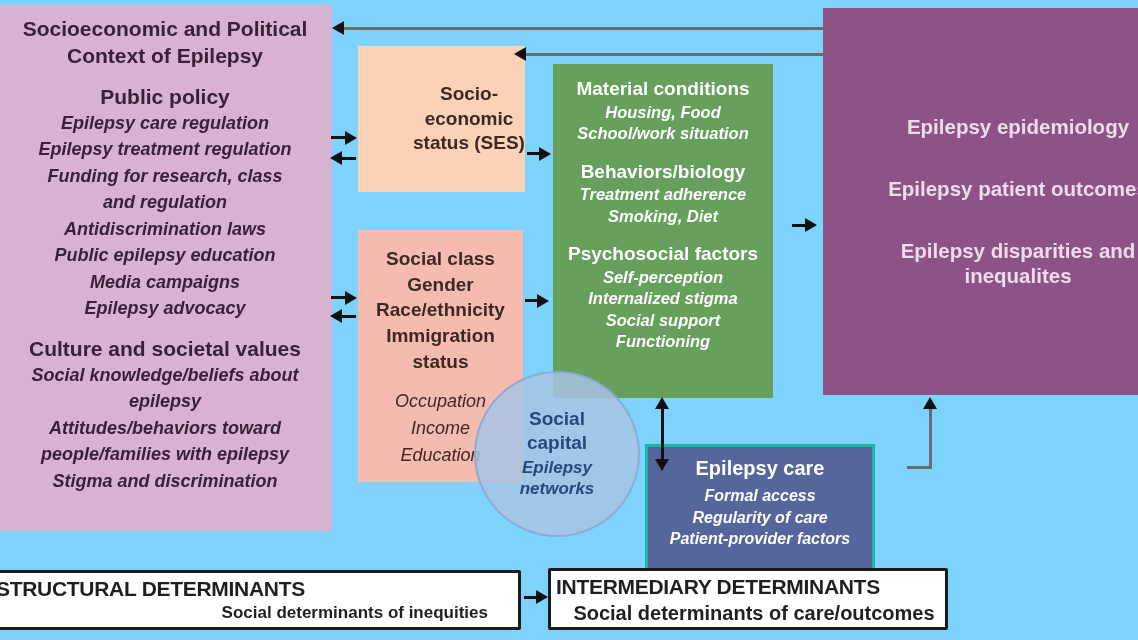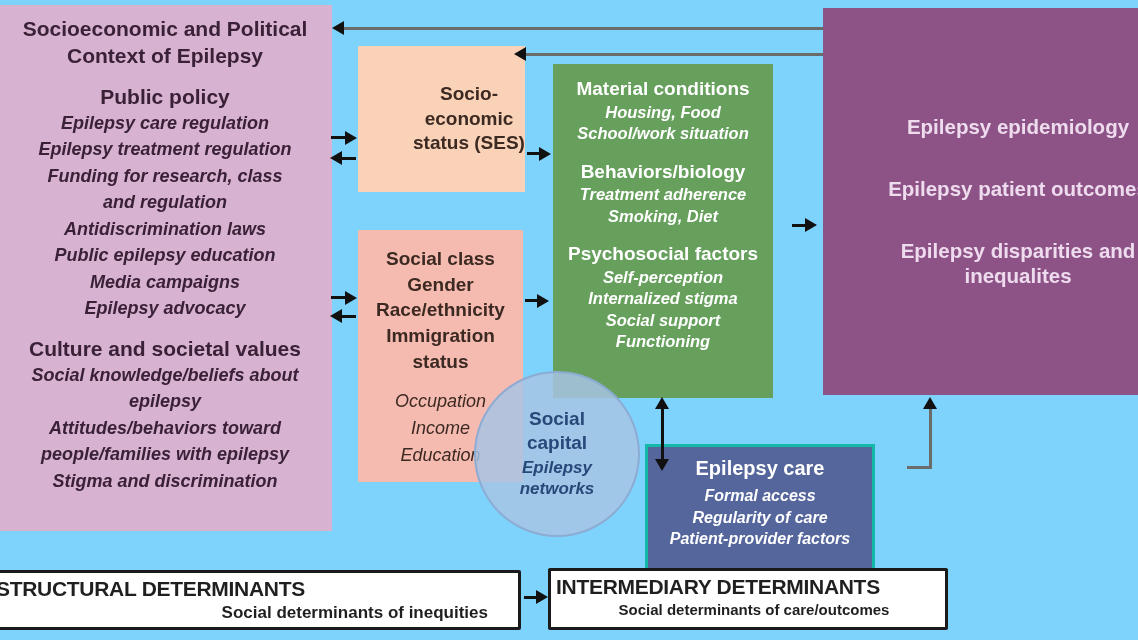--- a/index.html
+++ b/index.html
@@ -52,21 +52,21 @@
             border:3px solid #14b8a6;color:#ffffff;text-align:center;padding-top:7px;margin-top:28px;}
   .care-head{font-size:20px;font-weight:700;line-height:1.4;margin-bottom:3px;}
   .care-item{font-size:16px;font-weight:600;font-style:italic;line-height:1.35;}
 
   
   .det-box{background:#ffffff;border:3px solid #1a1a1a;border-radius:2px;color:#1f1f1f;}
   #structural-box{left:-12px;top:570px;width:533px;height:60px;}
   #intermediary-box{left:548px;top:568px;width:400px;height:62px;}
   .det-title{font-size:21px;font-weight:700;letter-spacing:-0.3px;line-height:1.25;padding:3px 0 0 5px;}
   #structural-box .det-sub{font-size:17px;font-weight:600;text-align:right;padding-right:30px;line-height:1.3;}
-  #intermediary-box .det-sub{font-size:15px;font-weight:600;text-align:center;line-height:1.3;padding-left:12px;}
+  #intermediary-box .det-sub{font-size:20px;font-weight:600;text-align:center;line-height:1.3;padding-left:12px;}
 
   
   .hl{position:absolute;height:3px;background:#111;z-index:6;}
   .vl{position:absolute;width:3px;background:#111;z-index:6;}
   .gl{background:#6b6b6b;}
   .tri{position:absolute;width:0;height:0;z-index:7;}
   .tri.r{border-top:7px solid transparent;border-bottom:7px solid transparent;border-left:12px solid #111;}
   .tri.l{border-top:7px solid transparent;border-bottom:7px solid transparent;border-right:12px solid #111;}
   .tri.u{border-left:7px solid transparent;border-right:7px solid transparent;border-bottom:12px solid #111;}
   .tri.d{border-left:7px solid transparent;border-right:7px solid transparent;border-top:12px solid #111;}

